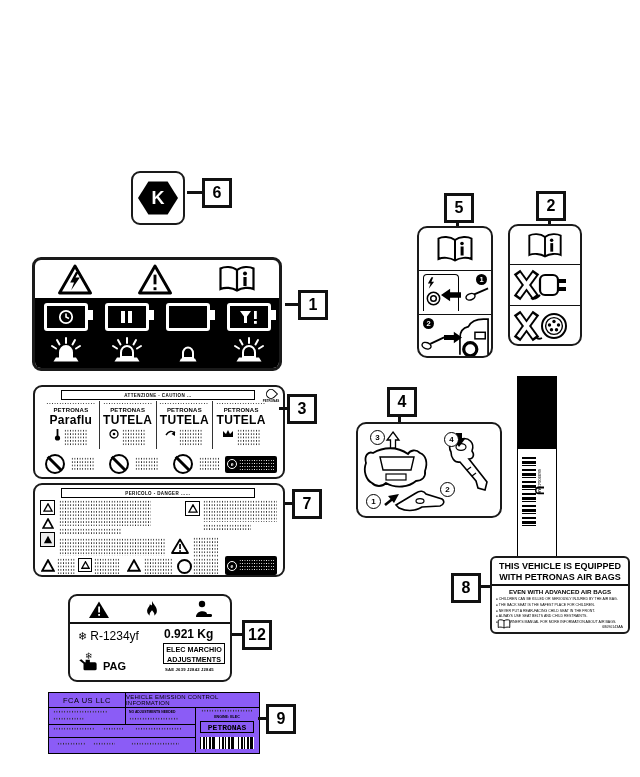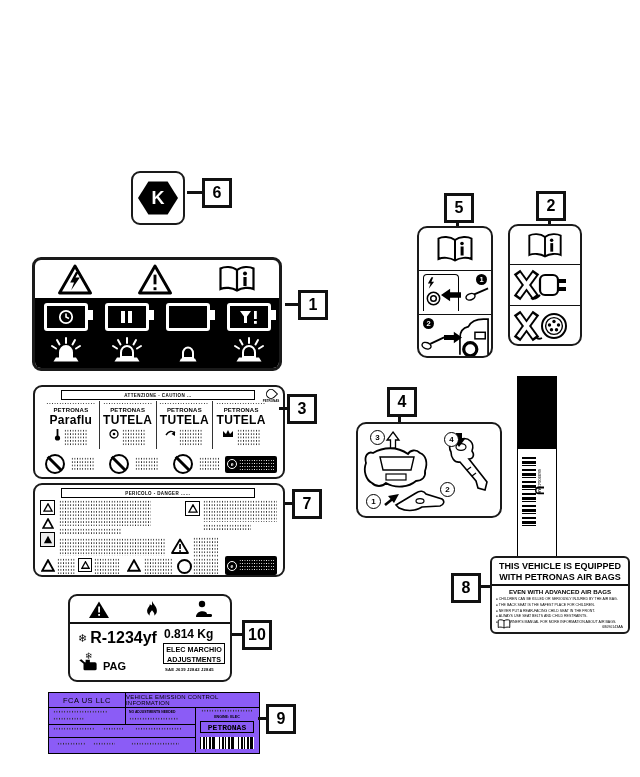--- a/index.html
+++ b/index.html
@@ -296,42 +296,42 @@
         <path d="M10 1 C12 6 17 9 17 15 A7 7.5 0 0 1 3 15 C3 10.5 7 8.5 7 5 C8.6 7.5 10.5 8 10 4 Z" fill="#000"></path>
         <path d="M10 24 a3.4 4 0 0 0 3.4 -4 c0 -2.6 -2 -3.6 -3.4 -6 c-1.4 2.4 -3.4 3.4 -3.4 6 a3.4 4 0 0 0 3.4 4 z" fill="#fff"></path>
       </svg>
       <svg width="19" height="18" viewBox="0 0 19 18">
         <circle cx="8" cy="4" r="3.2" fill="#000"></circle>
         <path d="M2 17 C2 10 13 10 13 14 L17 14 C18.4 14 18.4 17 17 17 Z" fill="#000"></path>
       </svg>
     </div>
     <div class="abs" style="left:8px;top:33px;display:flex;align-items:center;gap:3px;">
       <span style="font-size:11px;">❄</span>
-      <span style="font-size:16px;font-weight:bold;">R-1234yf</span>
-    </div>
-    <div class="abs" style="left:94px;top:31px;font-size:12px;font-weight:bold;">0.814 Kg</div>
+      <span style="font-size:12px;font-weight:normal;">R-1234yf</span>
+    </div>
+    <div class="abs" style="left:94px;top:31px;font-size:12px;font-weight:bold;">0.921 Kg</div>
     <div class="abs" style="left:93px;top:47px;width:62px;height:21px;border:1.6px solid #000;text-align:center;font-size:7.2px;font-weight:bold;line-height:1.35;padding-top:1px;box-sizing:border-box;">
       <div>ELEC MARCHIO</div>
       <div>ADJUSTMENTS</div>
     </div>
     <div class="abs" style="left:95px;top:71px;font-size:4.2px;font-weight:bold;letter-spacing:.2px;">SAE J639 J2842 J2845</div>
     <div class="abs" style="left:8px;top:60px;display:flex;align-items:center;gap:3px;">
       <span style="position:relative;display:inline-block;">
         <svg width="22" height="16" viewBox="0 0 26 18">
           <path d="M9 7 L9 4 L14 4 L14 7 L20 7 Q22 7 22 9 L22 15 Q22 16.5 20 16.5 L8 16.5 Q6.5 16.5 6.5 15 L6.5 9 Q6.5 7 9 7 Z" fill="#000"></path>
           <path d="M7 9 L1.5 4.5 L4 3.5 L8.5 7.5 Z" fill="#000"></path>
         </svg>
         <span style="position:absolute;left:7px;top:-5px;font-size:9px;">❄</span>
       </span>
       <span style="font-size:11px;font-weight:bold;">PAG</span>
     </div>
   </div>
   <div class="lead" style="left:232px;top:633px;width:10px;height:3px;"></div>
   <div class="callout" style="left:242px;top:620px;">
-    <span>10</span>
+    <span>12</span>
   </div>
 
   <div class="abs" style="left:48px;top:692px;width:212px;height:62px;border:1.6px solid #000;background:#8b5cf6;box-sizing:border-box;">
     <div class="abs" style="left:0;right:0;top:0;height:14px;border-bottom:1.4px solid #000;display:flex;">
       <div style="width:76px;display:flex;align-items:center;justify-content:center;font-size:7.5px;letter-spacing:.5px;">FCA US LLC</div>
       <div style="flex:1;border-left:1.4px solid #000;display:flex;align-items:center;justify-content:center;font-size:6px;letter-spacing:.2px;">VEHICLE EMISSION CONTROL INFORMATION</div>
     </div>
     <div class="em-line" style="left:76px;top:14px;width:1.2px;height:17px;"></div>
     <div class="em-line" style="left:0;top:31px;width:146px;height:1.2px;"></div>
     <div class="em-line" style="left:146px;top:14px;width:1.2px;height:45px;"></div>

